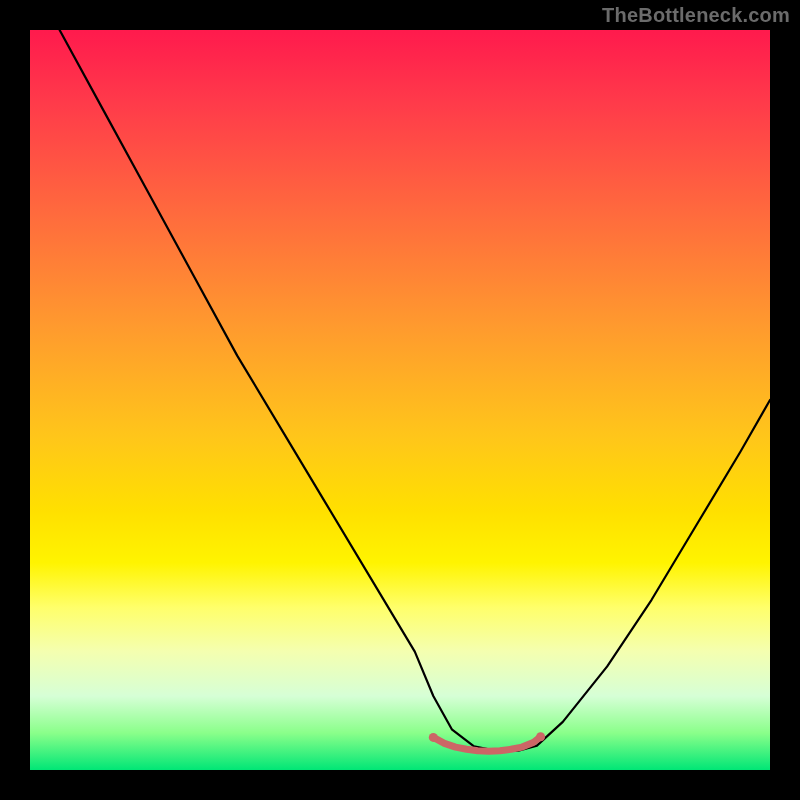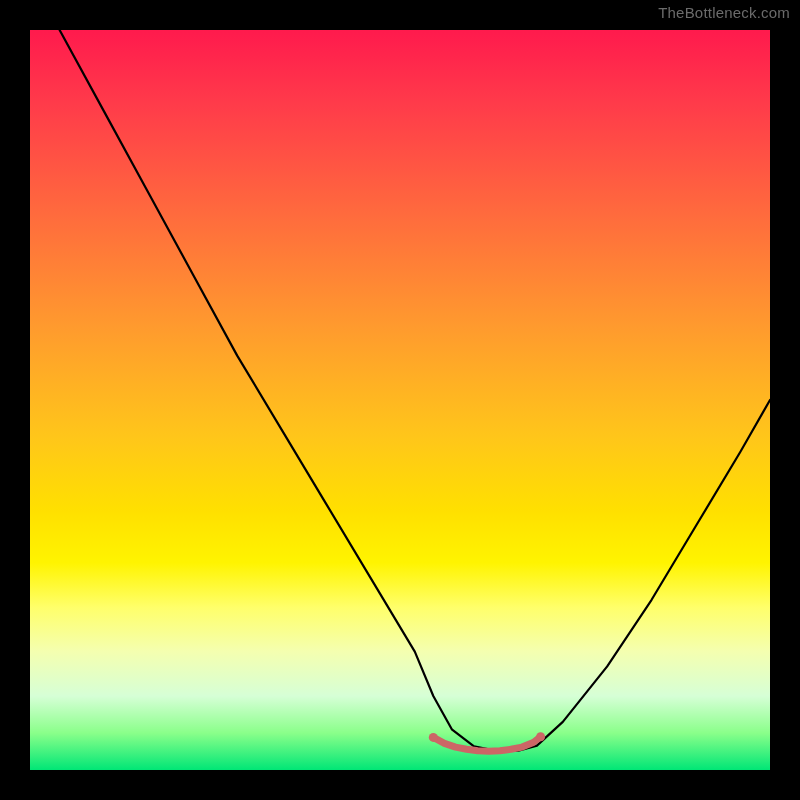--- a/index.html
+++ b/index.html
@@ -35,22 +35,22 @@
       #d6ffd6 90%,
       #8aff8a 95%,
       #00e676 100%
     );
   }
   .watermark {
     position: absolute;
     top: 4px;
     right: 10px;
     font-family: Arial, Helvetica, sans-serif;
-    font-size: 15px;
-    font-weight: 400;
+    font-size: 20px;
+    font-weight: 700;
     color: #6b6b6b;
     letter-spacing: 0.2px;
     user-select: none;
   }
   svg.curve {
     position: absolute;
     left: 30px;
     top: 30px;
     width: 740px;
     height: 740px;

